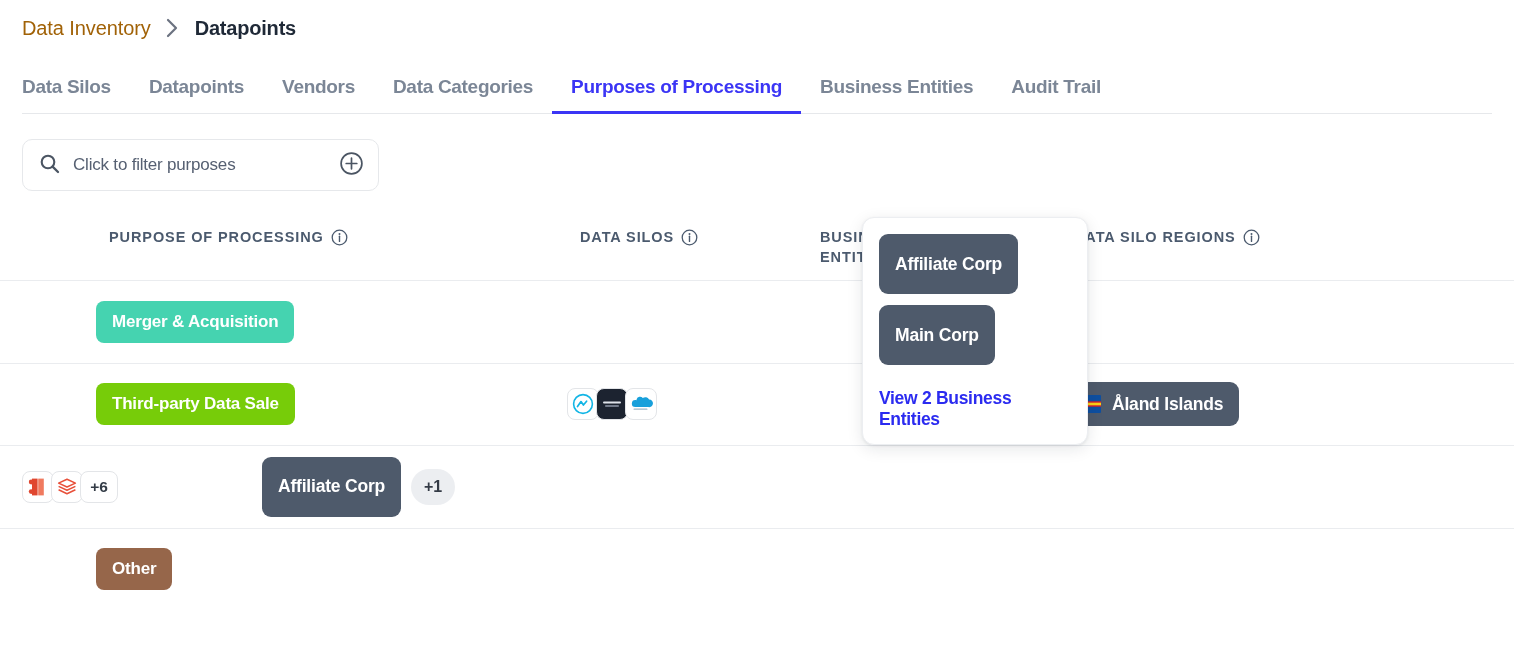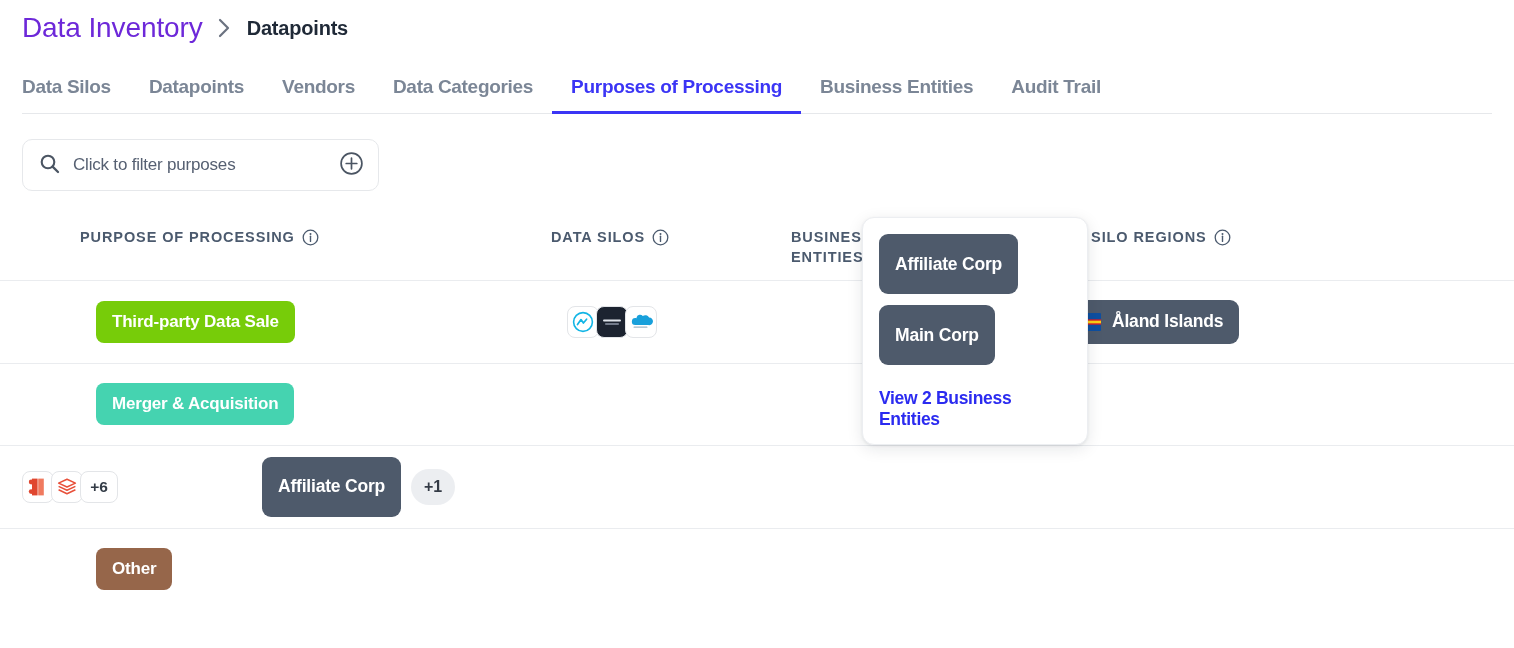--- a/index.html
+++ b/index.html
@@ -11,21 +11,21 @@
     -webkit-font-smoothing: antialiased;
   }
 
   
   .breadcrumb {
     display: flex; align-items: center;
     padding: 14px 0 0 22px;
     height: 42px;
   }
   .crumb-link {
-    font-size: 28px; color: #6d28d9; letter-spacing: -0.1px;
+    font-size: 20px; color: #a16207; letter-spacing: -0.1px;
     cursor: pointer;
   }
   .crumb-sep {
     width: 44px; display: flex; align-items: center; justify-content: center;
     color: #6b7280;
   }
   .crumb-current {
     font-size: 20px; font-weight: 700; color: #1f2937; letter-spacing: -0.2px;
   }
 
@@ -72,21 +72,21 @@
     font-size: 17px; color: #4b5563; background: transparent;
     letter-spacing: -0.2px;
   }
   .search-input::placeholder { color: #566072; opacity: 1; }
   .plus-icon { flex: none; display: block; color: #4b5563; cursor: pointer; }
 
   
   .table { position: relative; margin-top: 21px; }
   .thead {
     display: flex; align-items: flex-start;
-    padding: 0 6px;
+    padding: 0 35px;
     height: 68px;
   }
   .th {
     font-size: 14.5px; font-weight: 700; color: #4b5a6e;
     letter-spacing: 0.9px;
     display: flex; align-items: flex-start; gap: 7px;
     padding-top: 16px;
     line-height: 1.35;
   }
   .th-purpose   { width: 545px; padding-left: 74px; }
@@ -249,20 +249,29 @@
           <circle cx="8.5" cy="8.5" r="7.3" stroke="#4b5a6e" stroke-width="1.3"></circle>
           <circle cx="8.5" cy="4.9" r="1" fill="#4b5a6e"></circle>
           <path d="M8.5 7.3 V12.4" stroke="#4b5a6e" stroke-width="1.4" stroke-linecap="round"></path>
         </svg>
       </span>
     </div>
   </div>
 
   <div class="row">
     <div class="cell-purpose">
+      <span class="badge" style="background: rgb(69, 211, 176);">Merger &amp; Acquisition</span>
+    </div>
+    <div class="cell-silos"></div>
+    <div class="cell-entities"></div>
+    <div class="cell-regions"></div>
+  </div>
+
+  <div class="row">
+    <div class="cell-purpose">
       <span class="badge" style="background: rgb(119, 204, 9);">Third-party Data Sale</span>
     </div>
     <div class="cell-silos">
       <div class="silo-group">
         <span class="silo-chip">
           <svg width="24" height="24" viewBox="0 0 24 24" aria-hidden="true">
             <circle cx="12" cy="12" r="9.4" fill="none" stroke="#12b5e5" stroke-width="1.6"></circle>
             <path d="M6.5 14.6 L10 9.6 L12.4 13 L15.6 9.2" fill="none" stroke="#12b5e5" stroke-width="1.7" stroke-linecap="round" stroke-linejoin="round"></path>
           </svg>
         </span>
@@ -289,29 +298,20 @@
           <rect x="0" y="6.3" width="26" height="5.4" fill="#d71f28"></rect>
           <rect x="8.0" y="0" width="2.6" height="18" fill="#f8d117"></rect>
           <rect x="0" y="7.7" width="26" height="2.6" fill="#f8d117"></rect>
         </svg>
         <span>Åland Islands</span>
       </span>
     </div>
   </div>
 
   <div class="row">
-    <div class="cell-purpose">
-      <span class="badge" style="background: rgb(69, 211, 176);">Merger &amp; Acquisition</span>
-    </div>
-    <div class="cell-silos"></div>
-    <div class="cell-entities"></div>
-    <div class="cell-regions"></div>
-  </div>
-
-  <div class="row">
     <div class="cell-silos">
       <div class="silo-group">
         <span class="silo-chip">
           <svg width="22" height="22" viewBox="0 0 22 22" aria-hidden="true">
             <rect x="5" y="2.6" width="5.6" height="16.8" fill="#e0462f"></rect>
             <rect x="11.2" y="2.6" width="5.6" height="16.8" fill="#f07a5f"></rect>
             <circle cx="4.2" cy="6.0" r="2.4" fill="#e0462f"></circle>
             <circle cx="4.2" cy="15.6" r="2.4" fill="#e0462f"></circle>
           </svg>
         </span>

